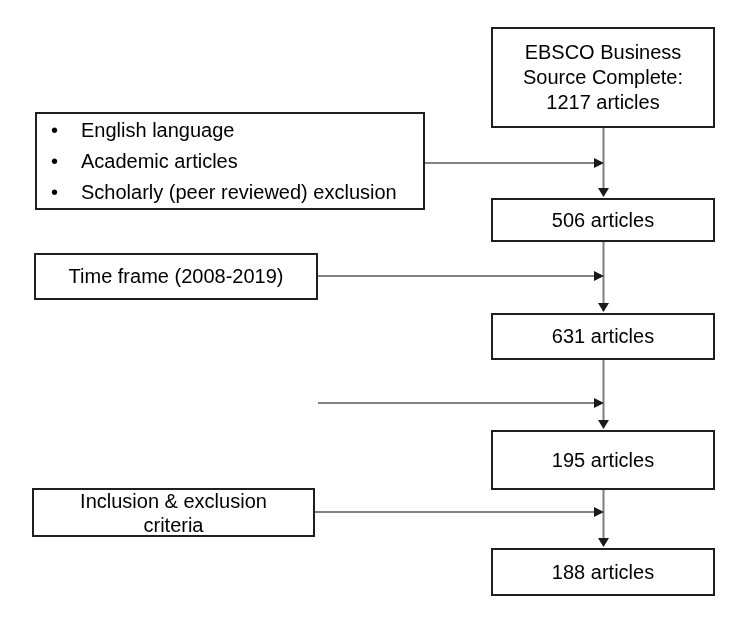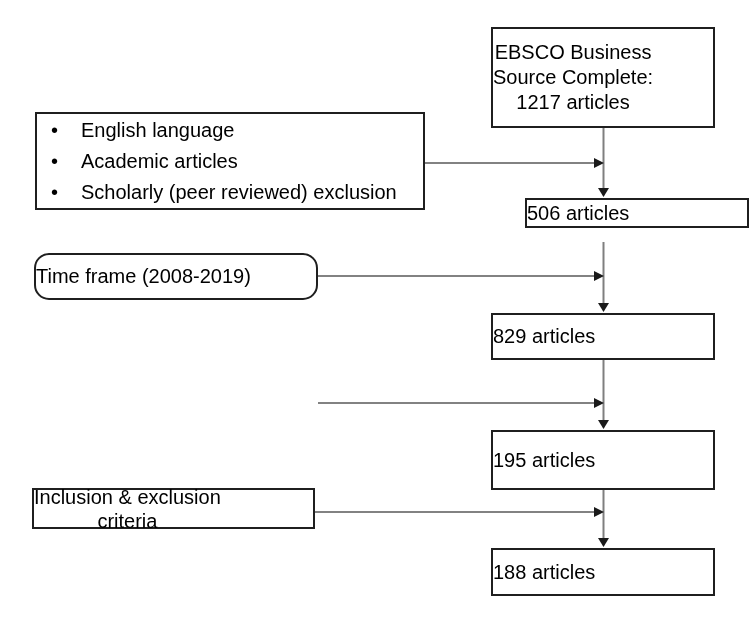--- a/index.html
+++ b/index.html
@@ -20,38 +20,38 @@
     width: 753px; height: 624px;
     pointer-events: none;
   }
   .box {
     position: absolute;
     box-sizing: border-box;
     background: #ffffff;
     border: 2px solid #1f1f1f;
     display: flex;
     align-items: center;
-    justify-content: flex-start;
+    justify-content: center;
     text-align: center;
     font-size: 20px;
     line-height: 25px;
   }
   
   .rbox { left: 491px; width: 224px; }
   .box-source { top: 27px;  height: 101px; }
-  .box-506    { top: 198px; height: 30px; margin-left: 34px; }
+  .box-506    { top: 198px; height: 44px; }
   .box-456    { top: 313px; height: 47px; }
   .box-195    { top: 430px; height: 60px; }
   .box-104    { top: 548px; height: 48px; }
   
   .box-criteria { left: 35px; top: 112px; width: 390px; height: 98px;
                   justify-content: flex-start; text-align: left; }
-  .box-time     { left: 34px; top: 253px; width: 284px; height: 47px; border-radius: 15px; }
+  .box-time     { left: 34px; top: 253px; width: 284px; height: 47px; }
   .box-journal  { left: 34px; top: 378px; width: 284px; height: 47px; }
-  .box-incl     { left: 32px; top: 488px; width: 283px; height: 41px;
+  .box-incl     { left: 32px; top: 488px; width: 283px; height: 49px;
                   line-height: 24px; }
   .multiline span { display: block; }
   .bullet-list {
     list-style: none;
     margin: 4px; padding: 0 6px 0 40px;
     width: 100%;
   }
   .bullet-list li {
     position: relative;
     line-height: 31px;
@@ -106,21 +106,21 @@
       <span>Source Complete:</span>
       <span>1217 articles</span>
     </div>
   </div>
 
   <div class="box rbox box-506">
     <span>506 articles</span>
   </div>
 
   <div class="box rbox box-456">
-    <span>829 articles</span>
+    <span>631 articles</span>
   </div>
 
   <div class="box rbox box-195">
     <span>195 articles</span>
   </div>
 
   <div class="box rbox box-104">
     <span>188 articles</span>
   </div>
 

